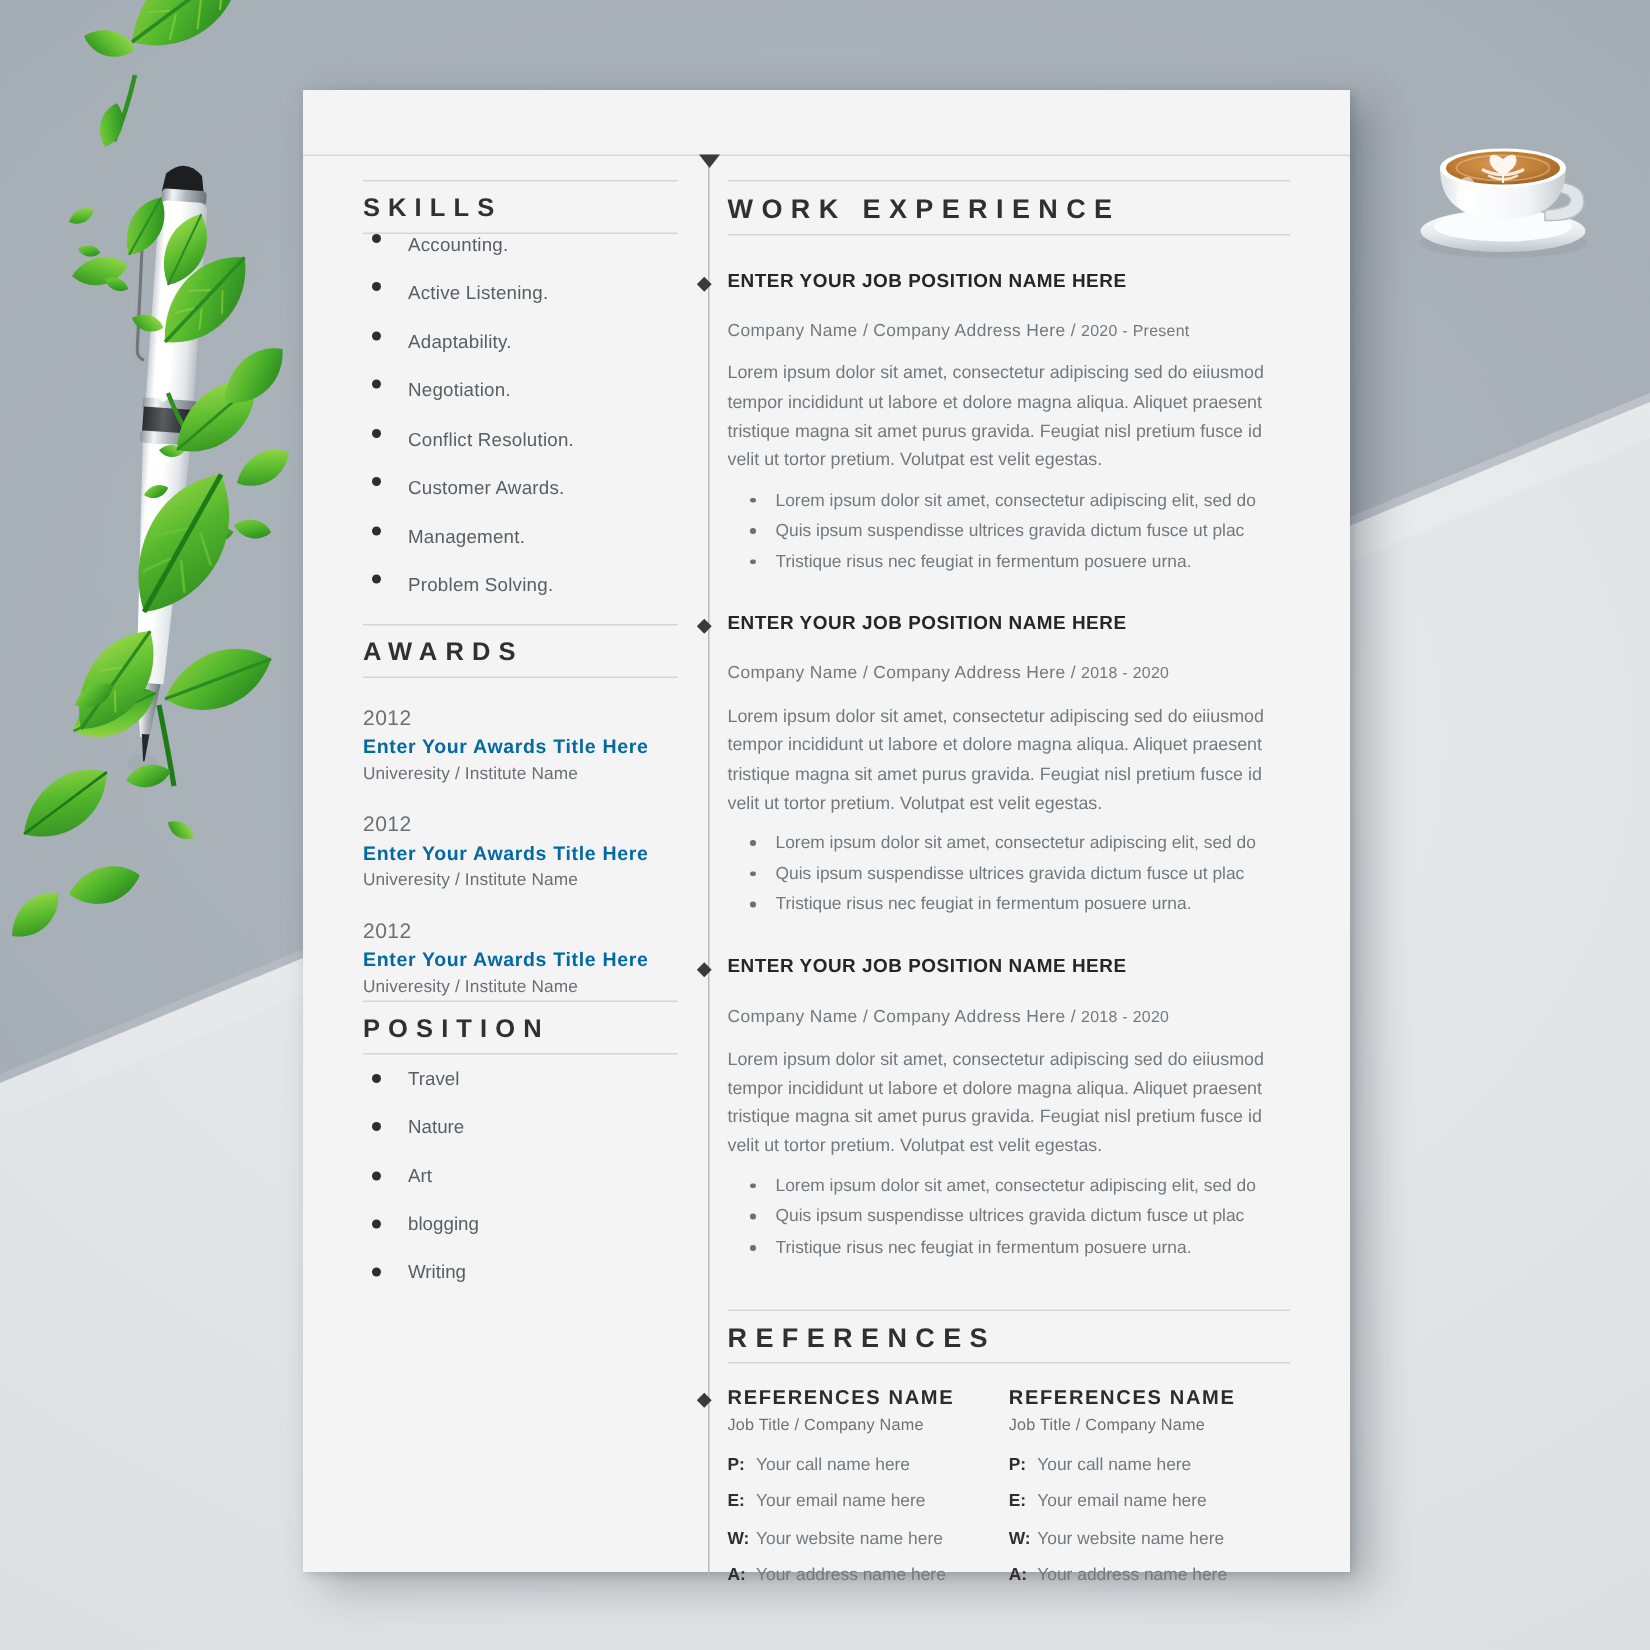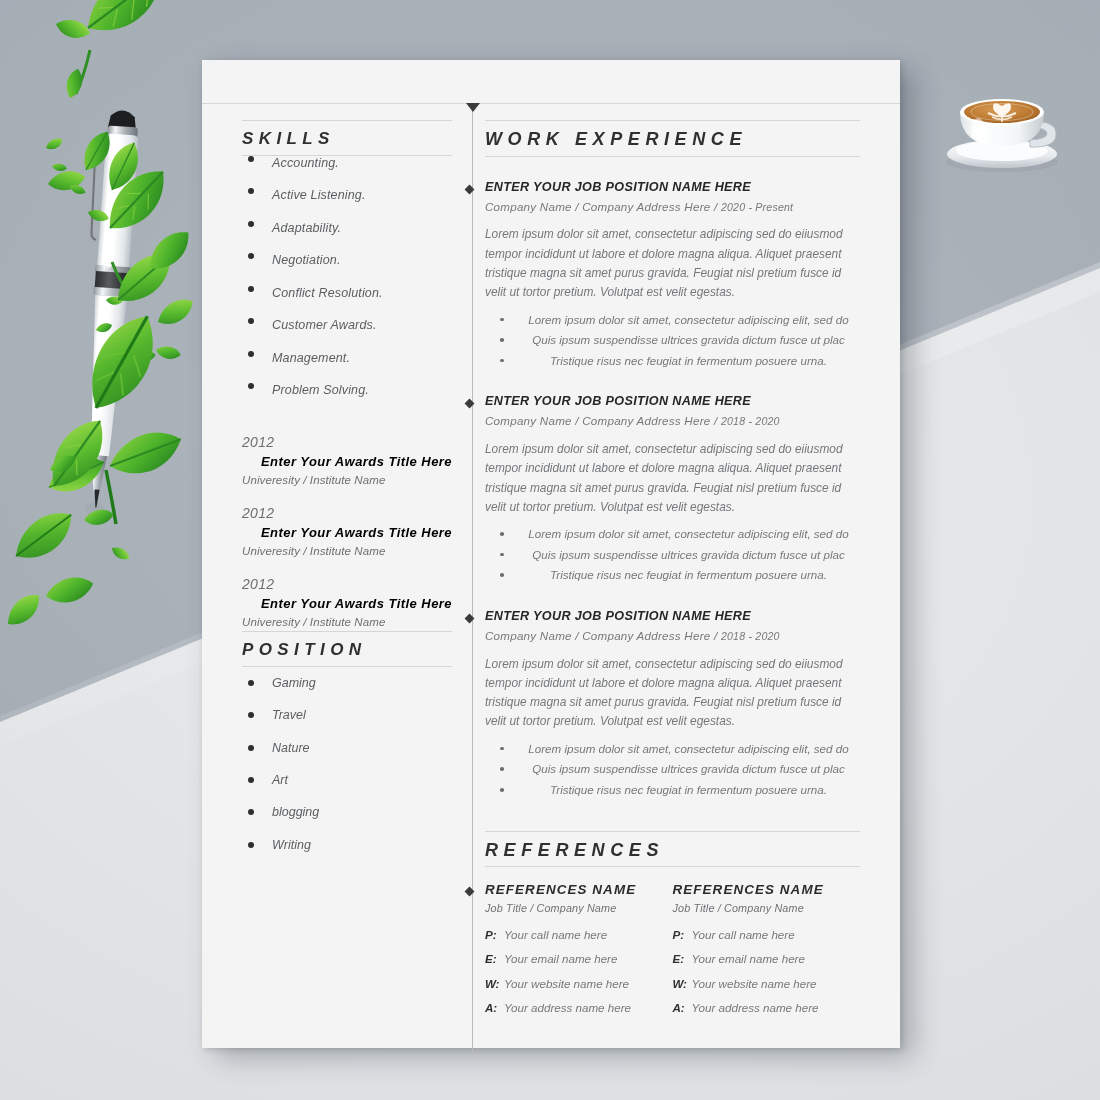--- a/index.html
+++ b/index.html
@@ -39,21 +39,21 @@
   .col-divider-cap{
     position:absolute;left:264px;top:43px;width:0;height:0;
     border-left:7px solid transparent;border-right:7px solid transparent;border-top:9px solid #3b3b3b;
   }
 
   
   .left-col{position:absolute;left:40px;top:60px;width:210px;}
   .right-col{position:absolute;left:283px;top:60px;width:375px;}
 
   
-  .sec{margin-bottom:0;font-style:italic;}
+  .sec{margin-bottom:0;}
   .sec-head{
     border-top:1px solid #d6d6d6;border-bottom:1px solid #d6d6d6;
     padding:9px 0 7px 0;
   }
   .sec-head h2{
     margin:0;font-size:17px;font-weight:700;letter-spacing:5.4px;
     color:#303030;line-height:1.05;
   }
   .right-col .sec-head h2{font-size:18px;letter-spacing:5.6px;}
 
@@ -63,34 +63,34 @@
   .dot{width:6px;height:6px;border-radius:50%;background:#2e2e2e;flex:0 0 auto;margin-left:6px;}
   .sk-label{margin-left:18px;font-size:12.5px;color:#5b5e61;letter-spacing:.15px;}
 
   .hb-item{display:flex;align-items:center;height:32.3px;}
   .hb-label{margin-left:18px;font-size:12.5px;color:#5b5e61;}
 
   
   .award{margin-top:14px;}
   .award:first-child{margin-top:16px;}
   .aw-year{font-size:14px;color:#6c6f72;letter-spacing:.3px;line-height:1.5;}
-  .aw-title{font-size:13px;font-weight:700;color:#000000;letter-spacing:.45px;line-height:1.45;text-align:right;}
+  .aw-title{font-size:13px;font-weight:700;color:#0369a1;letter-spacing:.45px;line-height:1.45;}
   .aw-sub{font-size:11.5px;color:#6c6f72;letter-spacing:.1px;line-height:1.5;}
 
   
   .job{position:relative;margin-top:22px;}
   .job-marker{
     position:absolute;left:-19px;top:7px;width:7px;height:7px;background:#3a3a3a;
     transform:rotate(45deg);
   }
   .job-title{font-size:12.6px;font-weight:700;letter-spacing:.35px;color:#262626;line-height:1.35;}
-  .job-meta{font-size:11.6px;color:#75787b;letter-spacing:.25px;line-height:1.6;margin-top:2px;}
+  .job-meta{font-size:11.6px;color:#75787b;letter-spacing:.25px;line-height:1.6;margin-top:16px;}
   .job-meta .yr{font-size:10.6px;letter-spacing:.2px;}
   .job-desc{font-size:11.9px;color:#75787b;line-height:1.62;margin-top:9px;}
-  ul.sub{list-style:none;margin:7px 0 0 0;padding:0;text-align:center;}
+  ul.sub{list-style:none;margin:7px 0 0 0;padding:0;}
   ul.sub li{position:relative;padding-left:32px;font-size:11.6px;color:#75787b;line-height:1.78;}
   ul.sub li:before{
     content:"";position:absolute;left:15px;top:8px;width:3.6px;height:3.6px;border-radius:50%;background:#6d7073;
   }
 
   
   .refs-wrap{position:relative;margin-top:14px;display:flex;}
   .ref-marker{
     position:absolute;left:-19px;top:7px;width:7px;height:7px;background:#3a3a3a;transform:rotate(45deg);
   }
@@ -371,20 +371,23 @@
               <span class="sk-label">Management.</span>
             </li>
             <li class="sk-item">
               <span class="dot"></span>
               <span class="sk-label">Problem Solving.</span>
             </li>
           </ul>
       </section>
 
       <section class="sec">
+        <div class="sec-head">
+          <h2>AWARDS</h2>
+        </div>
         <div id="awards-list">
             <div class="award">
               <div class="aw-year">2012</div>
               <div class="aw-title">Enter Your Awards Title Here</div>
               <div class="aw-sub">Univeresity / Institute Name</div>
             </div>
             <div class="award">
               <div class="aw-year">2012</div>
               <div class="aw-title">Enter Your Awards Title Here</div>
               <div class="aw-sub">Univeresity / Institute Name</div>
@@ -395,24 +398,20 @@
               <div class="aw-sub">Univeresity / Institute Name</div>
             </div>
           </div>
       </section>
 
       <section class="sec">
         <div class="sec-head">
           <h2>POSITION</h2>
         </div>
         <ul class="plain" id="hobbies-list">
-            <li class="hb-item">
-              <span class="dot"></span>
-              <span class="hb-label">Gaming</span>
-            </li>
             <li class="hb-item">
               <span class="dot"></span>
               <span class="hb-label">Travel</span>
             </li>
             <li class="hb-item">
               <span class="dot"></span>
               <span class="hb-label">Nature</span>
             </li>
             <li class="hb-item">
               <span class="dot"></span>

